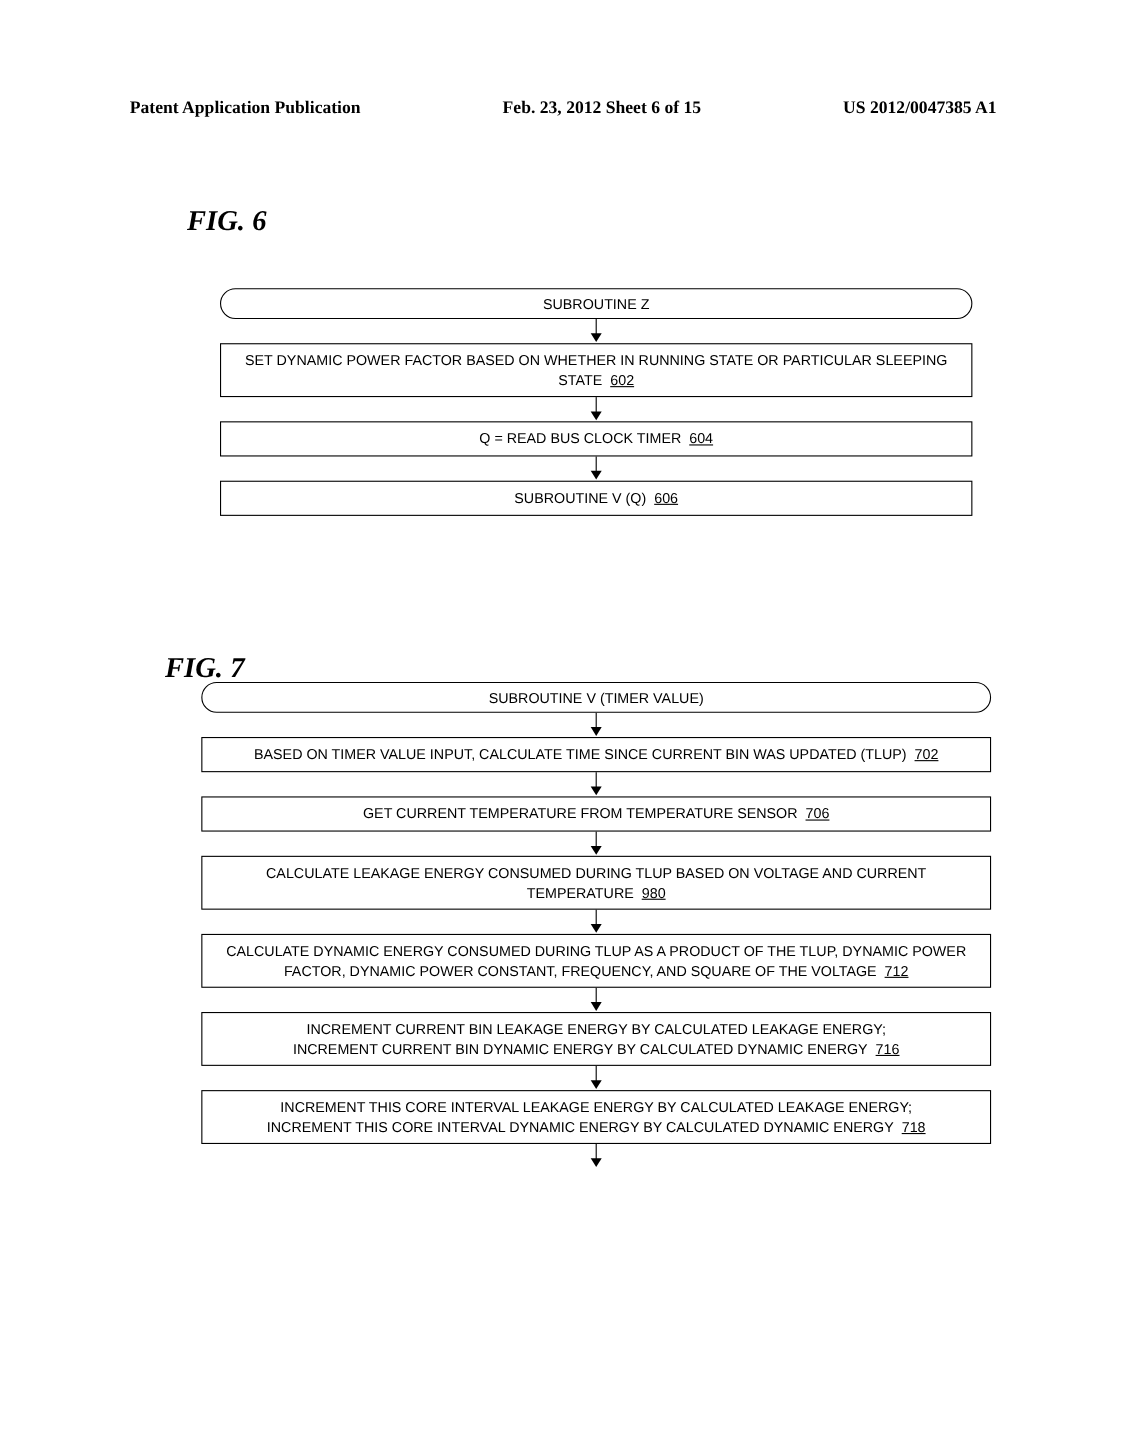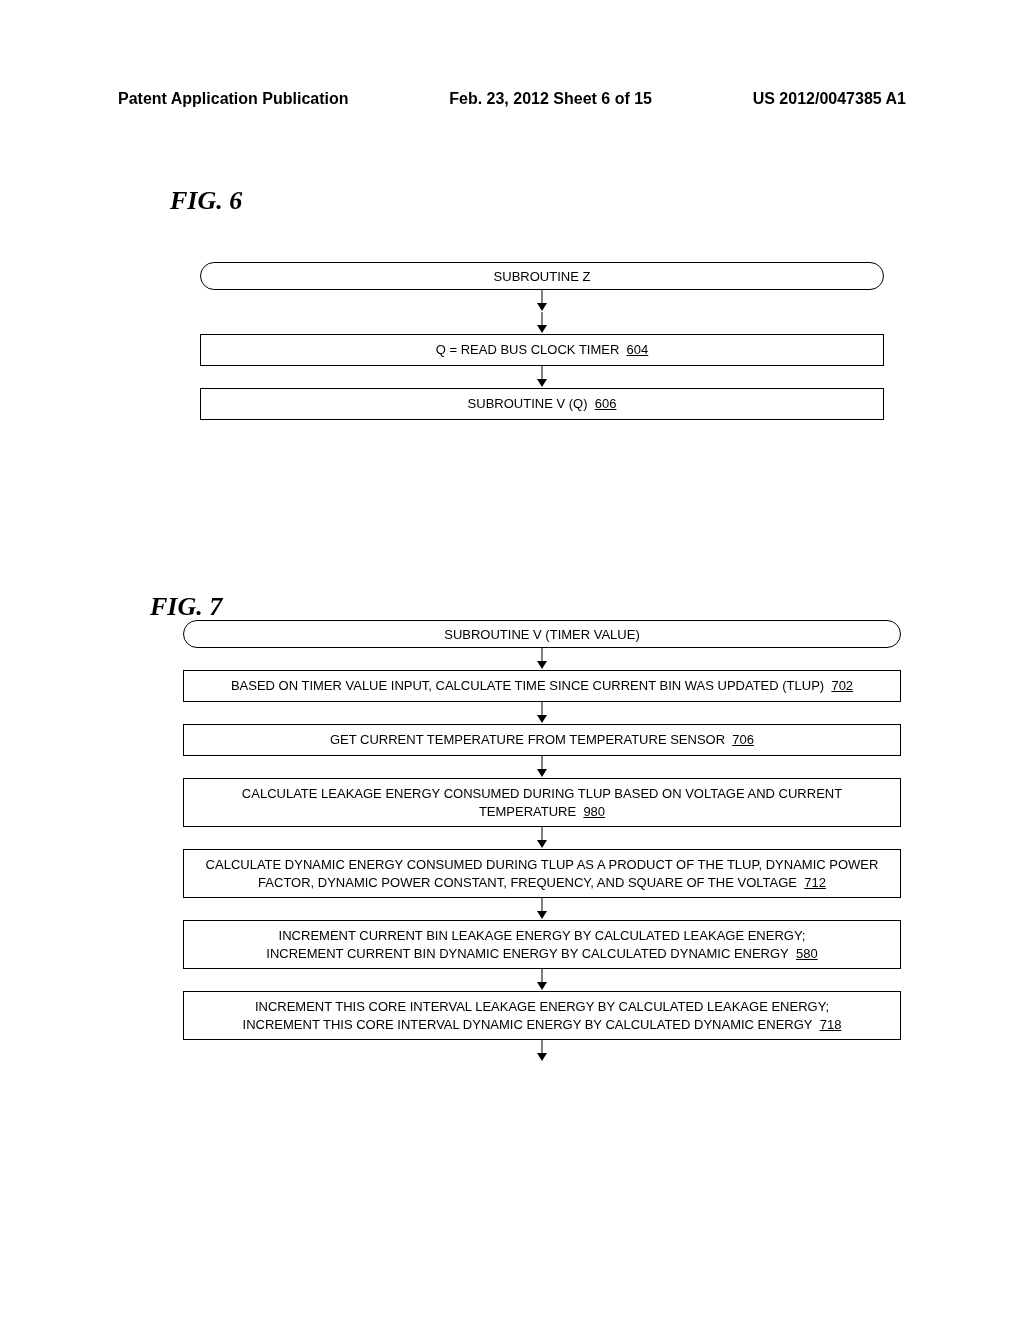--- a/index.html
+++ b/index.html
@@ -13,20 +13,21 @@
   }
   .header {
     position: absolute;
     top: 90px;
     left: 118px;
     right: 118px;
     display: flex;
     justify-content: space-between;
     font-size: 16px;
     font-weight: bold;
+    font-family: Liberation Serif, serif;
   }
   .header .left { }
   .header .mid { }
   .header .right { }
   .fig-label {
     font-family: "Times New Roman", Times, serif;
     font-style: italic;
     font-weight: bold;
     font-size: 26px;
     position: absolute;
@@ -104,20 +105,23 @@
 
 <div class="fig-label fig6-label">FIG. 6</div>
 
 <div class="flow flow6">
   <div class="terminator">
     <span>SUBROUTINE Z</span>
   </div>
   <div class="arrow-wrap">
       <div class="arrow"></div>
     </div>
+  <div class="process">
+    <span><span>SET DYNAMIC POWER FACTOR BASED ON WHETHER IN RUNNING STATE OR PARTICULAR SLEEPING STATE</span>&nbsp;&nbsp;<span class="ref-no">602</span></span>
+  </div>
   <div class="arrow-wrap">
       <div class="arrow"></div>
     </div>
   <div class="process">
     <span><span>Q = READ BUS CLOCK TIMER</span>&nbsp;&nbsp;<span class="ref-no">604</span></span>
   </div>
   <div class="arrow-wrap">
       <div class="arrow"></div>
     </div>
   <div class="process">
@@ -152,21 +156,21 @@
   <div class="arrow-wrap">
       <div class="arrow"></div>
     </div>
   <div class="process">
     <span><span>CALCULATE DYNAMIC ENERGY CONSUMED DURING TLUP AS A PRODUCT OF THE TLUP, DYNAMIC POWER FACTOR, DYNAMIC POWER CONSTANT, FREQUENCY, AND SQUARE OF THE VOLTAGE</span>&nbsp;&nbsp;<span class="ref-no">712</span></span>
   </div>
   <div class="arrow-wrap">
       <div class="arrow"></div>
     </div>
   <div class="process">
-    <span><span>INCREMENT CURRENT BIN LEAKAGE ENERGY BY CALCULATED LEAKAGE ENERGY;<br>INCREMENT CURRENT BIN DYNAMIC ENERGY BY CALCULATED DYNAMIC ENERGY</span>&nbsp;&nbsp;<span class="ref-no">580</span></span>
+    <span><span>INCREMENT CURRENT BIN LEAKAGE ENERGY BY CALCULATED LEAKAGE ENERGY;<br>INCREMENT CURRENT BIN DYNAMIC ENERGY BY CALCULATED DYNAMIC ENERGY</span>&nbsp;&nbsp;<span class="ref-no">716</span></span>
   </div>
   <div class="arrow-wrap">
       <div class="arrow"></div>
     </div>
   <div class="process">
     <span><span>INCREMENT THIS CORE INTERVAL LEAKAGE ENERGY BY CALCULATED LEAKAGE ENERGY;<br>INCREMENT THIS CORE INTERVAL DYNAMIC ENERGY BY CALCULATED DYNAMIC ENERGY</span>&nbsp;&nbsp;<span class="ref-no">718</span></span>
   </div>
   <div class="arrow-wrap">
       <div class="arrow"></div>
     </div>

